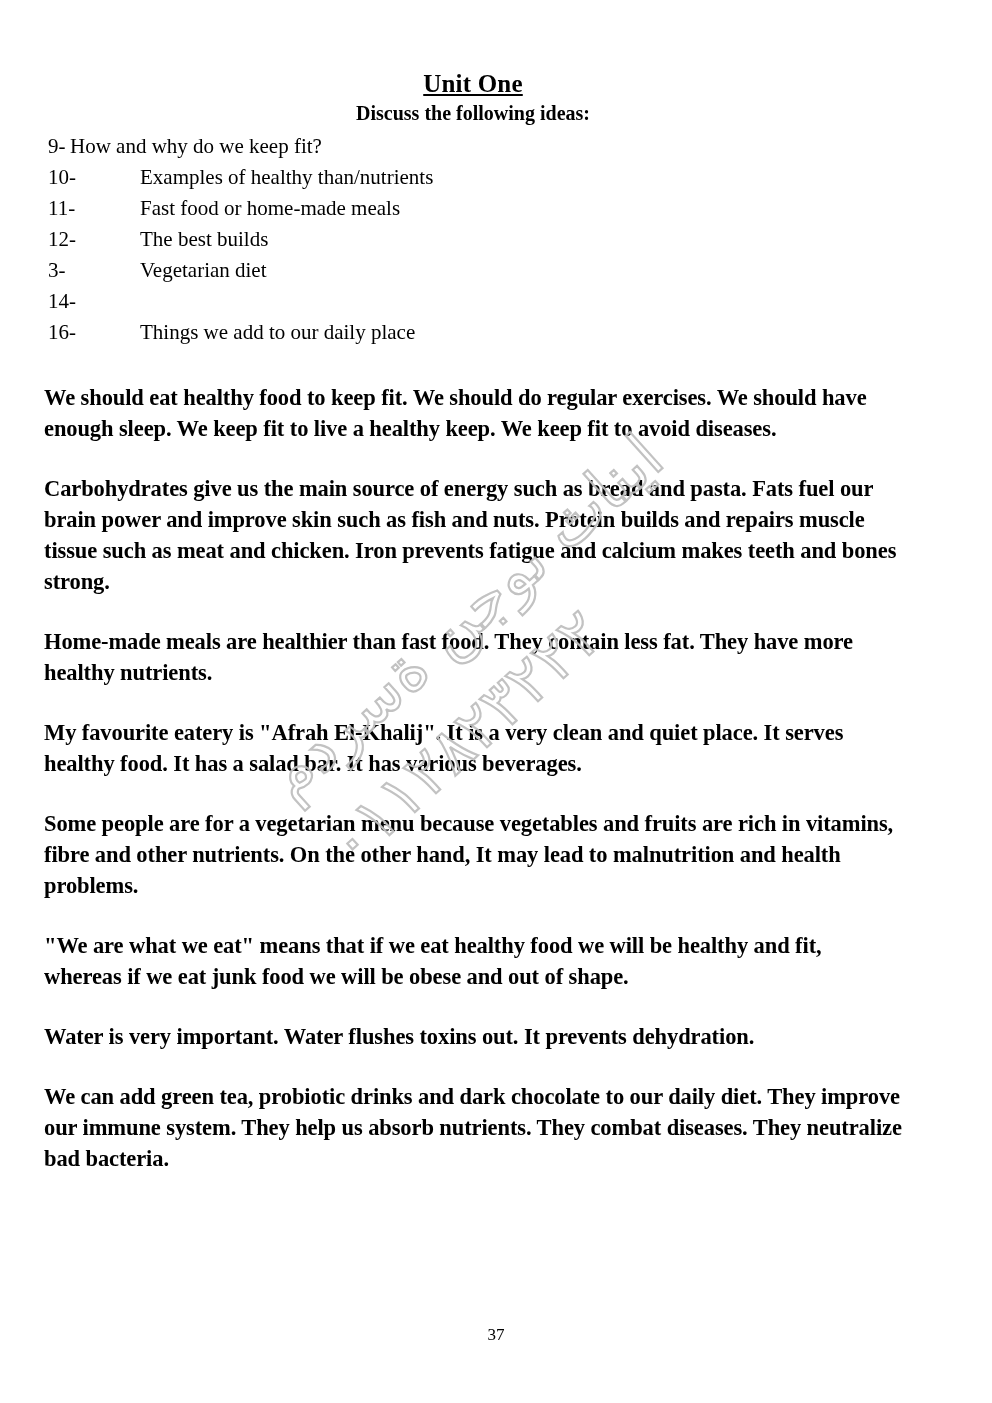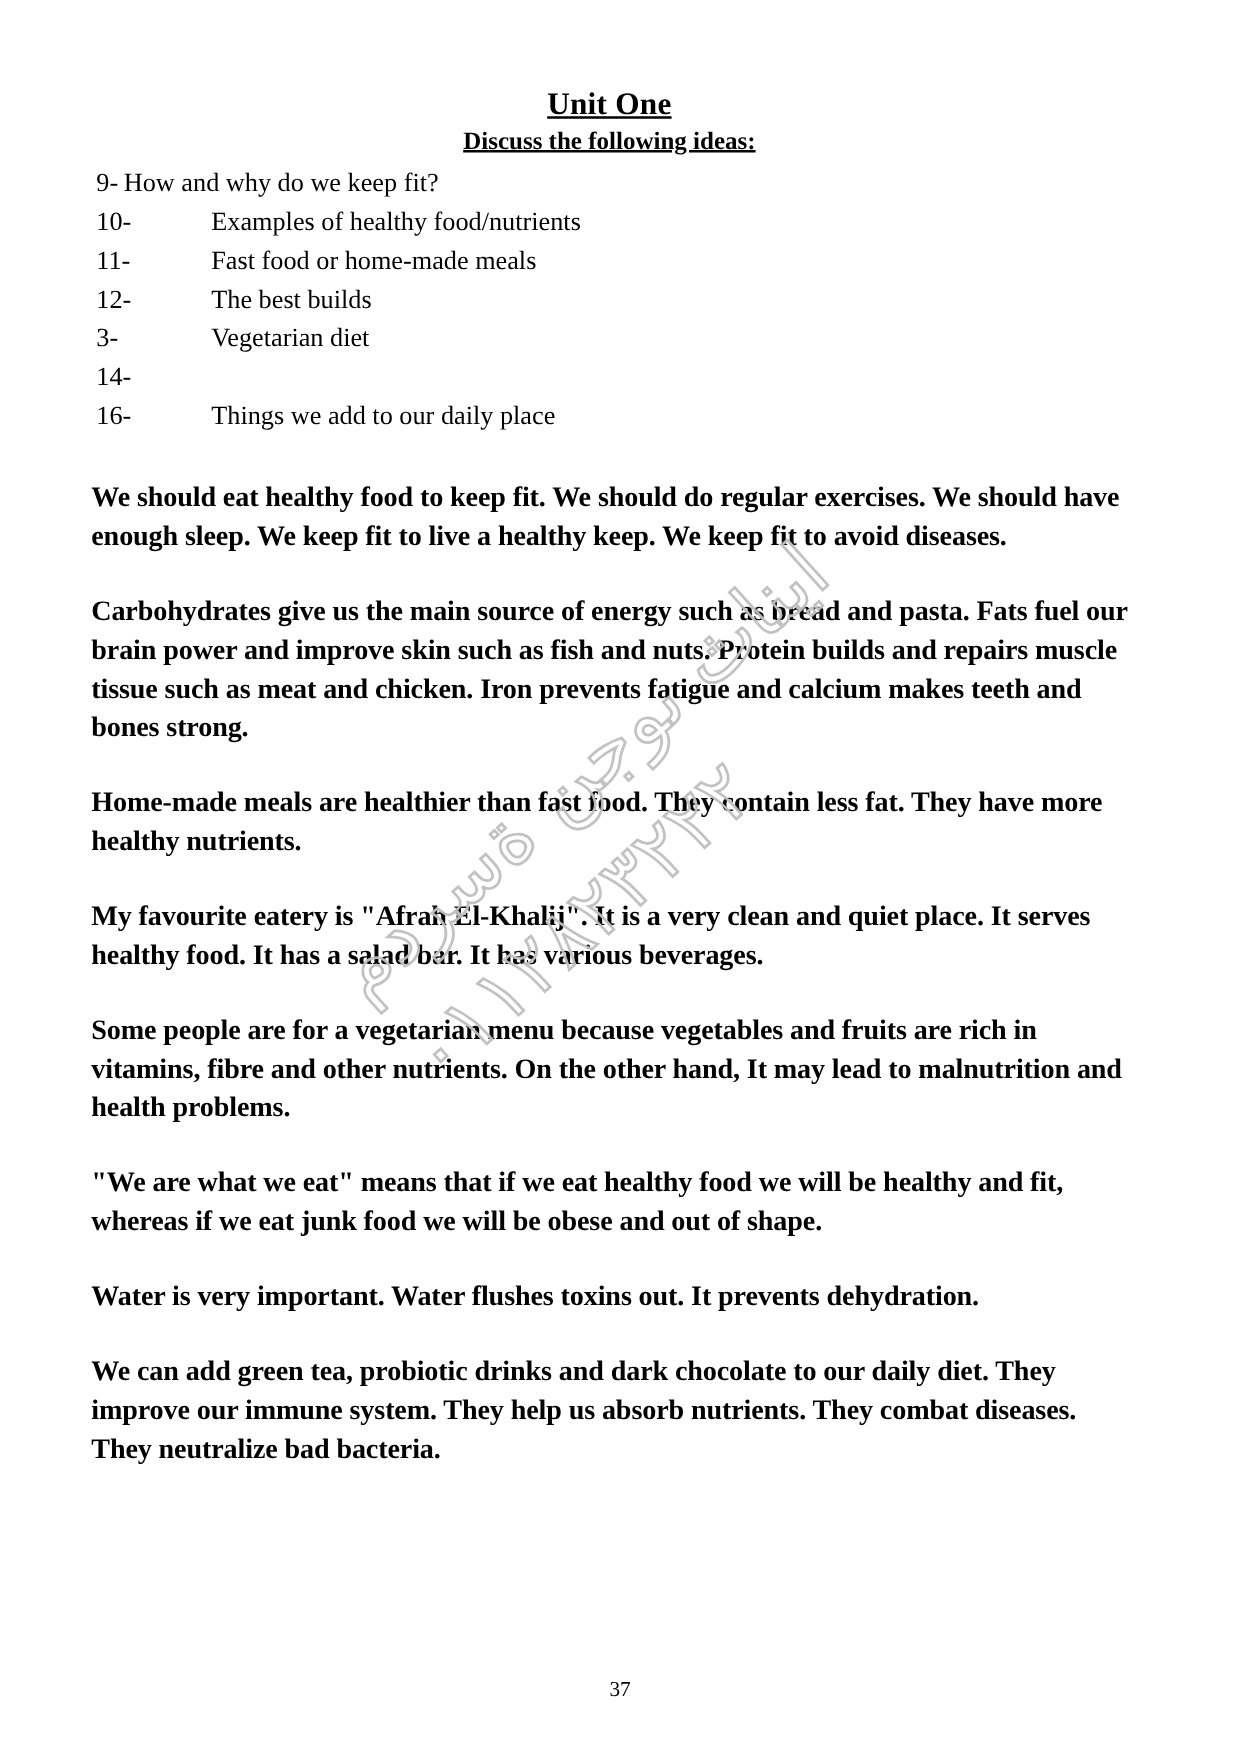--- a/index.html
+++ b/index.html
@@ -18,36 +18,35 @@
     margin: 0 auto;
     background: #ffffff;
     overflow: hidden;
   }
   .content {
     position: absolute;
     left: 0;
     top: 0;
     width: 992px;
     height: 1403px;
-    padding: 70px 90px 0 73px;
+    padding: 70px 90px 0 44px;
     box-sizing: border-box;
   }
   .doc-title {
     text-align: center;
     font-size: 25px;
     font-weight: bold;
     text-decoration: underline;
     margin: 0 0 4px 0;
     letter-spacing: 0.2px;
   }
   .doc-subtitle {
     text-align: center;
     font-size: 20px;
     font-weight: bold;
-    text-decoration: underline;
     margin: 0 0 6px 0;
   }
   .ideas-list {
     margin: 0 0 0 0;
     padding: 0;
     list-style: none;
   }
   .idea-row {
     display: flex;
     font-size: 21px;
@@ -73,21 +72,21 @@
     line-height: 31px;
     font-weight: bold;
     margin: 0 0 29px 0;
     text-align: left;
     letter-spacing: -0.1px;
   }
   .page-number {
     position: absolute;
     left: 0;
     right: 0;
-    bottom: 41px;
+    bottom: 58px;
     text-align: center;
     font-size: 17px;
   }
   
   .watermark {
     position: absolute;
     left: 60px;
     top: 250px;
     width: 880px;
     height: 850px;
@@ -118,21 +117,21 @@
     <div class="doc-title">Unit One</div>
     <div class="doc-subtitle">Discuss the following ideas:</div>
 
     <div class="ideas-list">
       <div class="idea-row">
         <span class="idea-num tight">9-</span>
         <span class="idea-text">How and why do we keep fit?</span>
       </div>
       <div class="idea-row">
         <span class="idea-num">10-</span>
-        <span class="idea-text">Examples of healthy food/nutrients</span>
+        <span class="idea-text">Examples of healthy than/nutrients</span>
       </div>
       <div class="idea-row">
         <span class="idea-num">11-</span>
         <span class="idea-text">Fast food or home-made meals</span>
       </div>
       <div class="idea-row">
         <span class="idea-num">12-</span>
         <span class="idea-text">The best builds</span>
       </div>
       <div class="idea-row">

